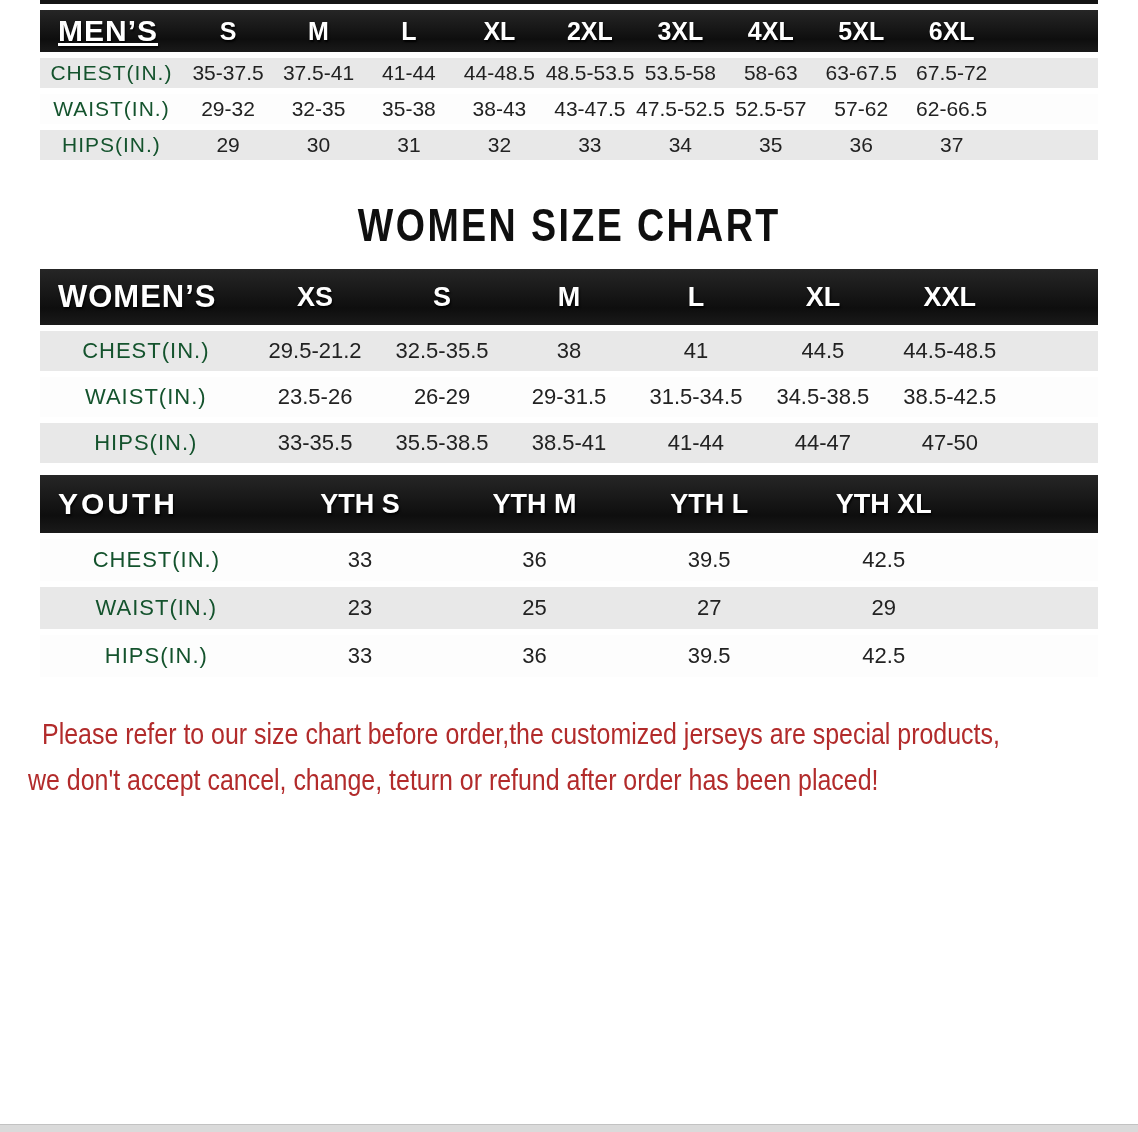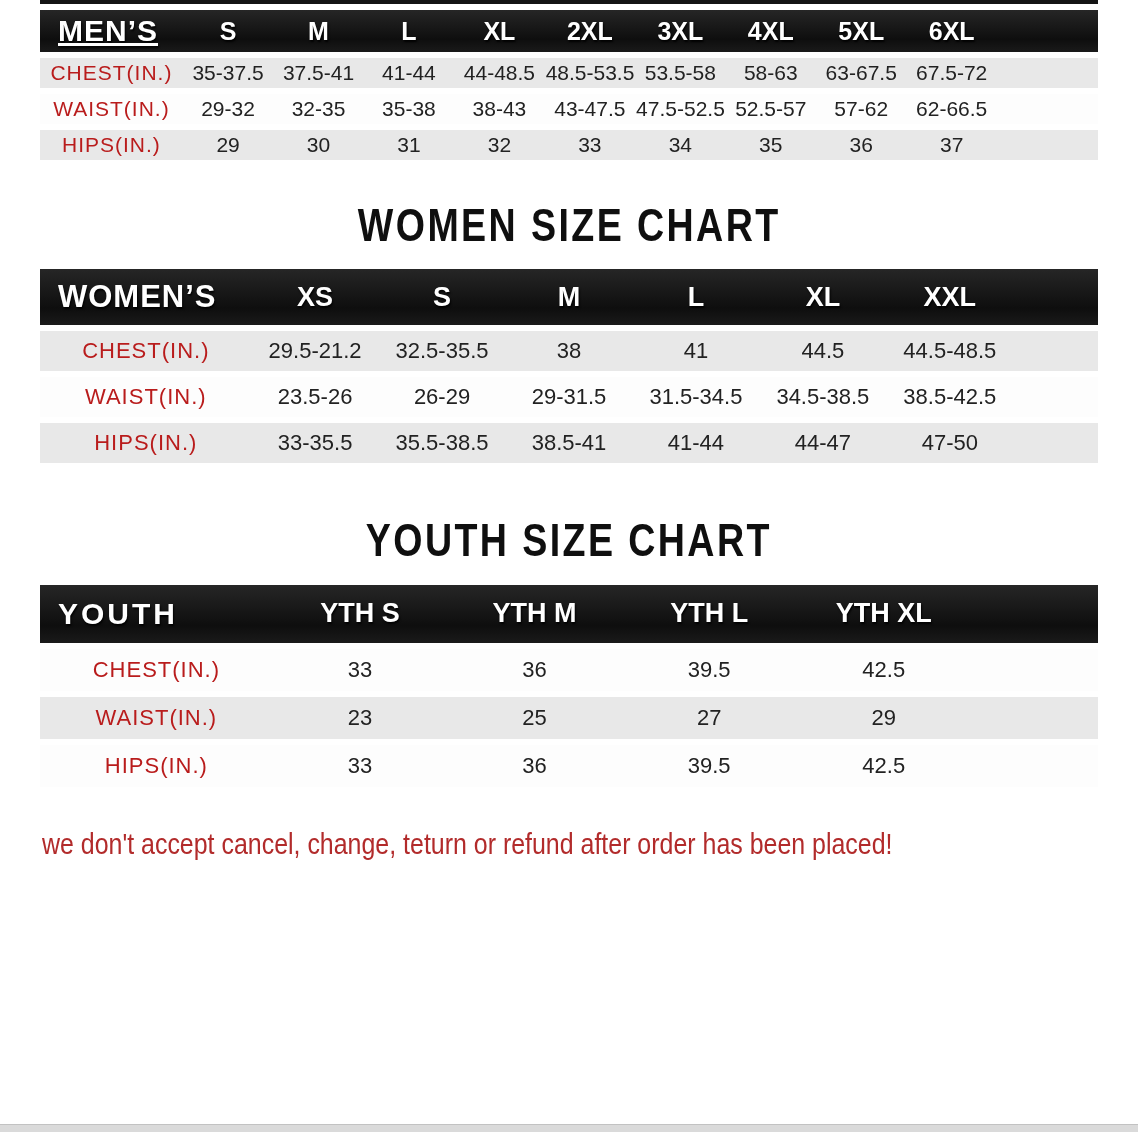--- a/index.html
+++ b/index.html
@@ -44,21 +44,21 @@
   .section-men   .header-row th{height:40px;font-size:25px;}
   .section-men   .header-row th.group-label{font-size:30px;text-decoration:underline;}
   .section-women .header-row th{height:54px;font-size:27px;}
   .section-women .header-row th.group-label{font-size:31px;}
   .section-youth .header-row th{height:56px;font-size:27px;}
   .section-youth .header-row th.group-label{font-size:30px;letter-spacing:3px;}
   tbody td{
     text-align:center;color:#222222;white-space:nowrap;
     font-size:21px;
   }
-  td.row-label{letter-spacing:1px;color:#b91c1c;}
+  td.row-label{letter-spacing:1px;color:#14532d;}
   .section-men   tbody td{height:28px;font-size:21px;}
   .section-women tbody td{height:38px;font-size:22px;}
   .section-youth tbody td{height:40px;font-size:22px;}
   tr.row-gray  td{background:#e8e8e8;}
   tr.row-white td{background:#fdfdfd;}
   
   .disclaimer{margin:28px 0 0 28px;font-weight:400;}
   .disclaimer .red-line{
     display:inline-block;font-size:29px;line-height:46px;
     transform:scaleX(0.86);transform-origin:left center;white-space:nowrap;
@@ -207,23 +207,20 @@
               <td>41-44</td>
               <td>44-47</td>
               <td>47-50</td>
               <td></td>
             </tr>
           </tbody>
     </table>
   </section>
 
   <section class="size-section section-youth">
-    <h2 class="section-title">
-      <span class="condensed">YOUTH SIZE CHART</span>
-    </h2>
     <table class="size-table">
       <colgroup>
             <col style="width: 22%;">
             <col style="width: 16.5%;">
             <col style="width: 16.5%;">
             <col style="width: 16.5%;">
             <col style="width: 16.5%;">
             <col style="width: 12%;">
           </colgroup>
       <thead>
@@ -261,18 +258,21 @@
               <td>42.5</td>
               <td></td>
             </tr>
           </tbody>
     </table>
   </section>
 </div>
 
   <footer class="disclaimer" style="color: rgb(178, 43, 43);">
     <div>
+      <span class="red-line">Please refer to our size chart before order,the customized jerseys are special products,</span>
+    </div>
+    <div>
       <span class="red-line">we don't accept cancel, change, teturn or refund after order has been placed!</span>
     </div>
   </footer>
 
   <div class="bottom-strip"></div>
 </main>
 
 </body></html>

